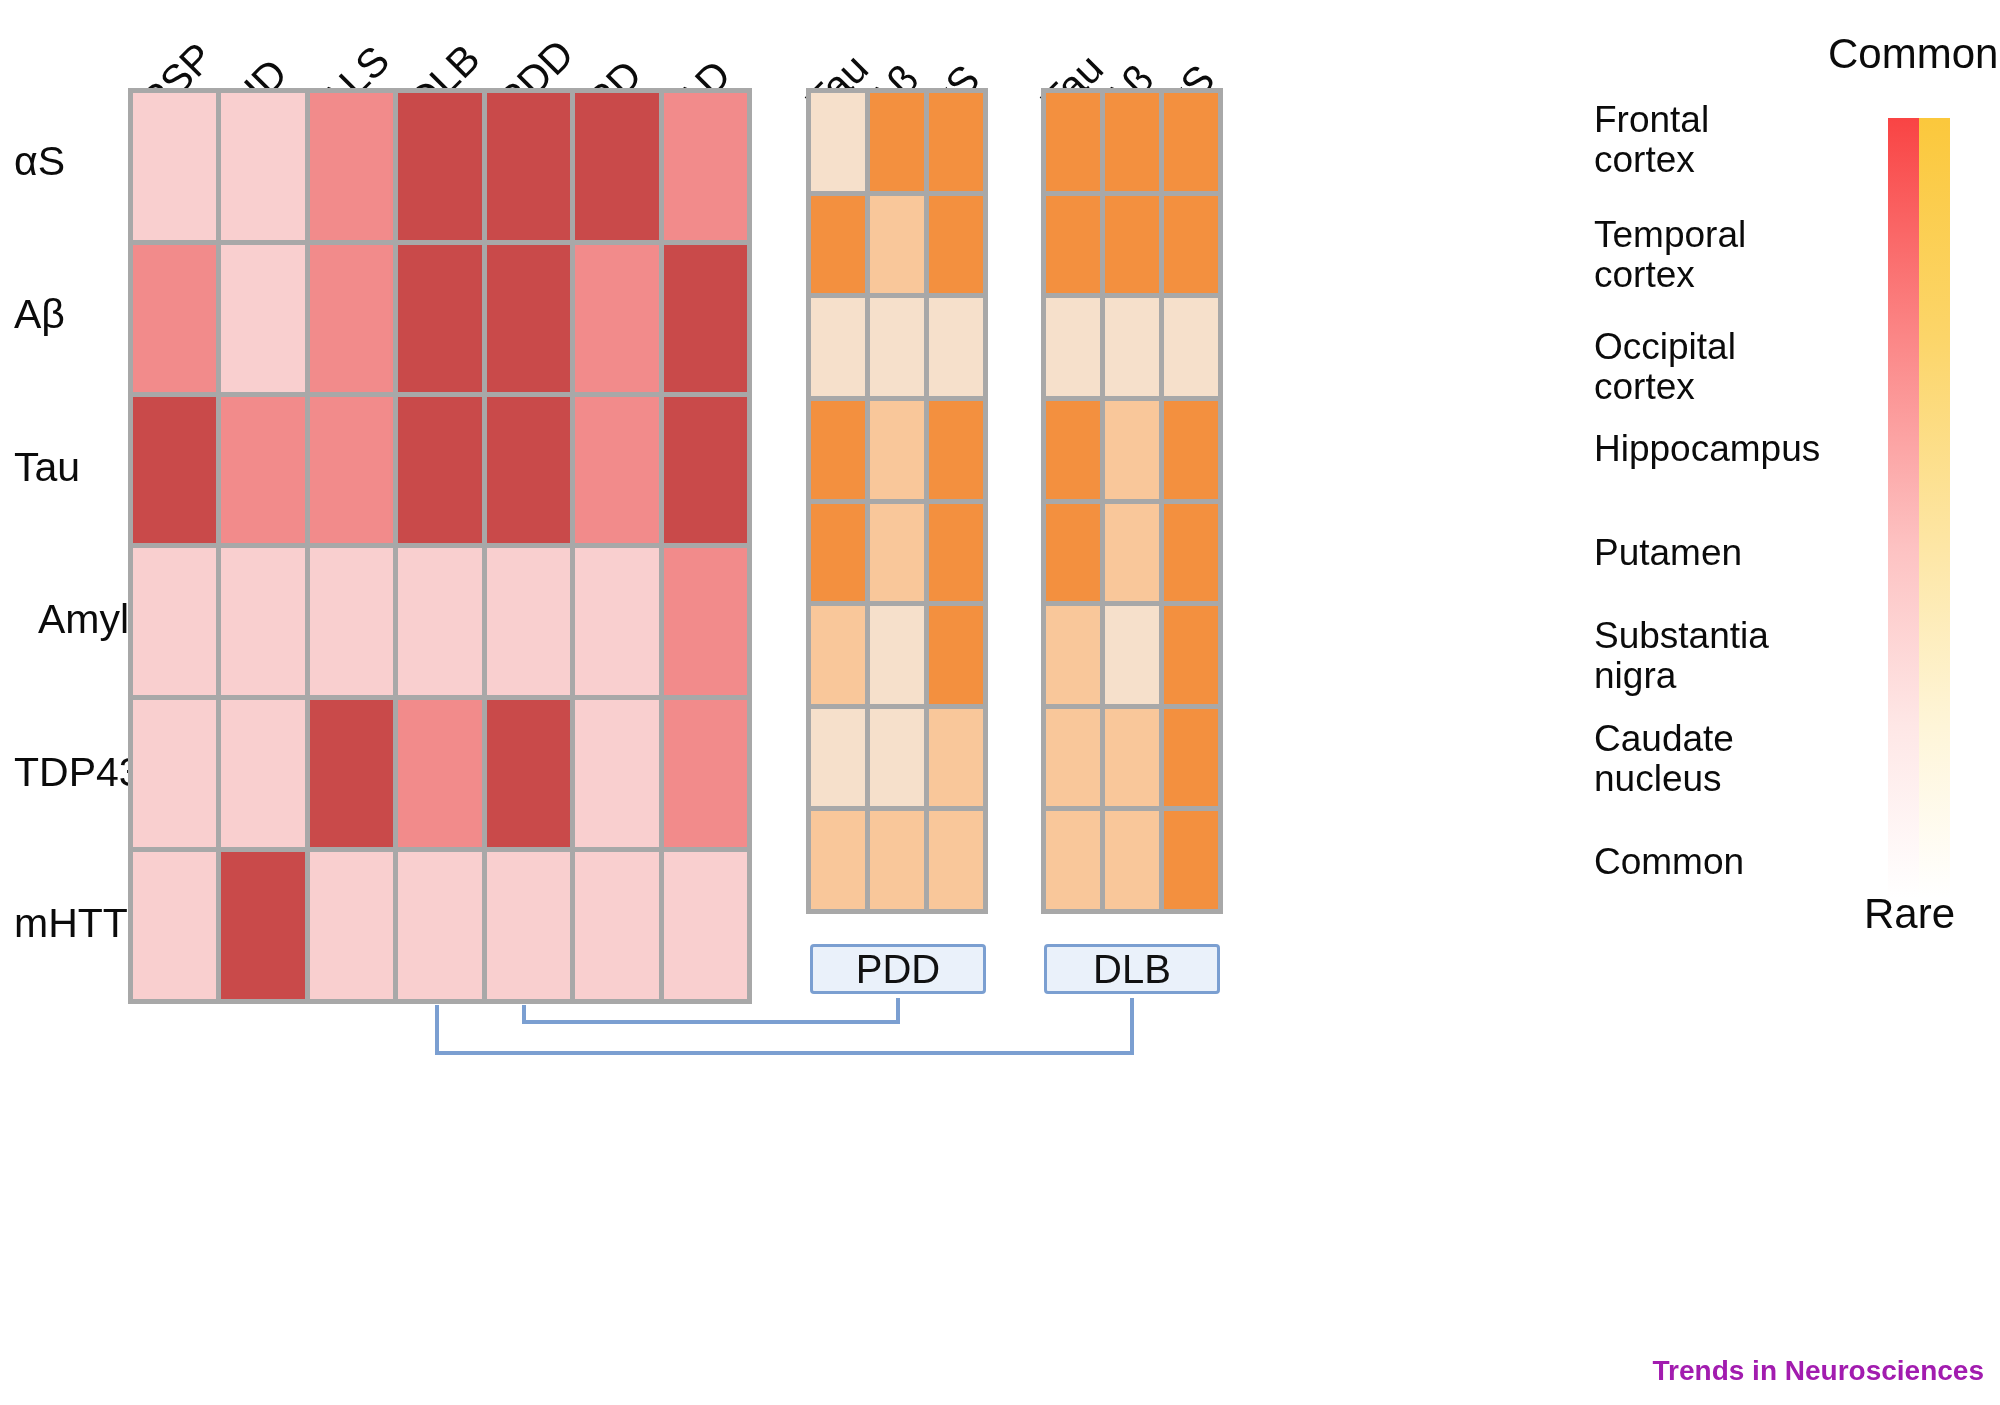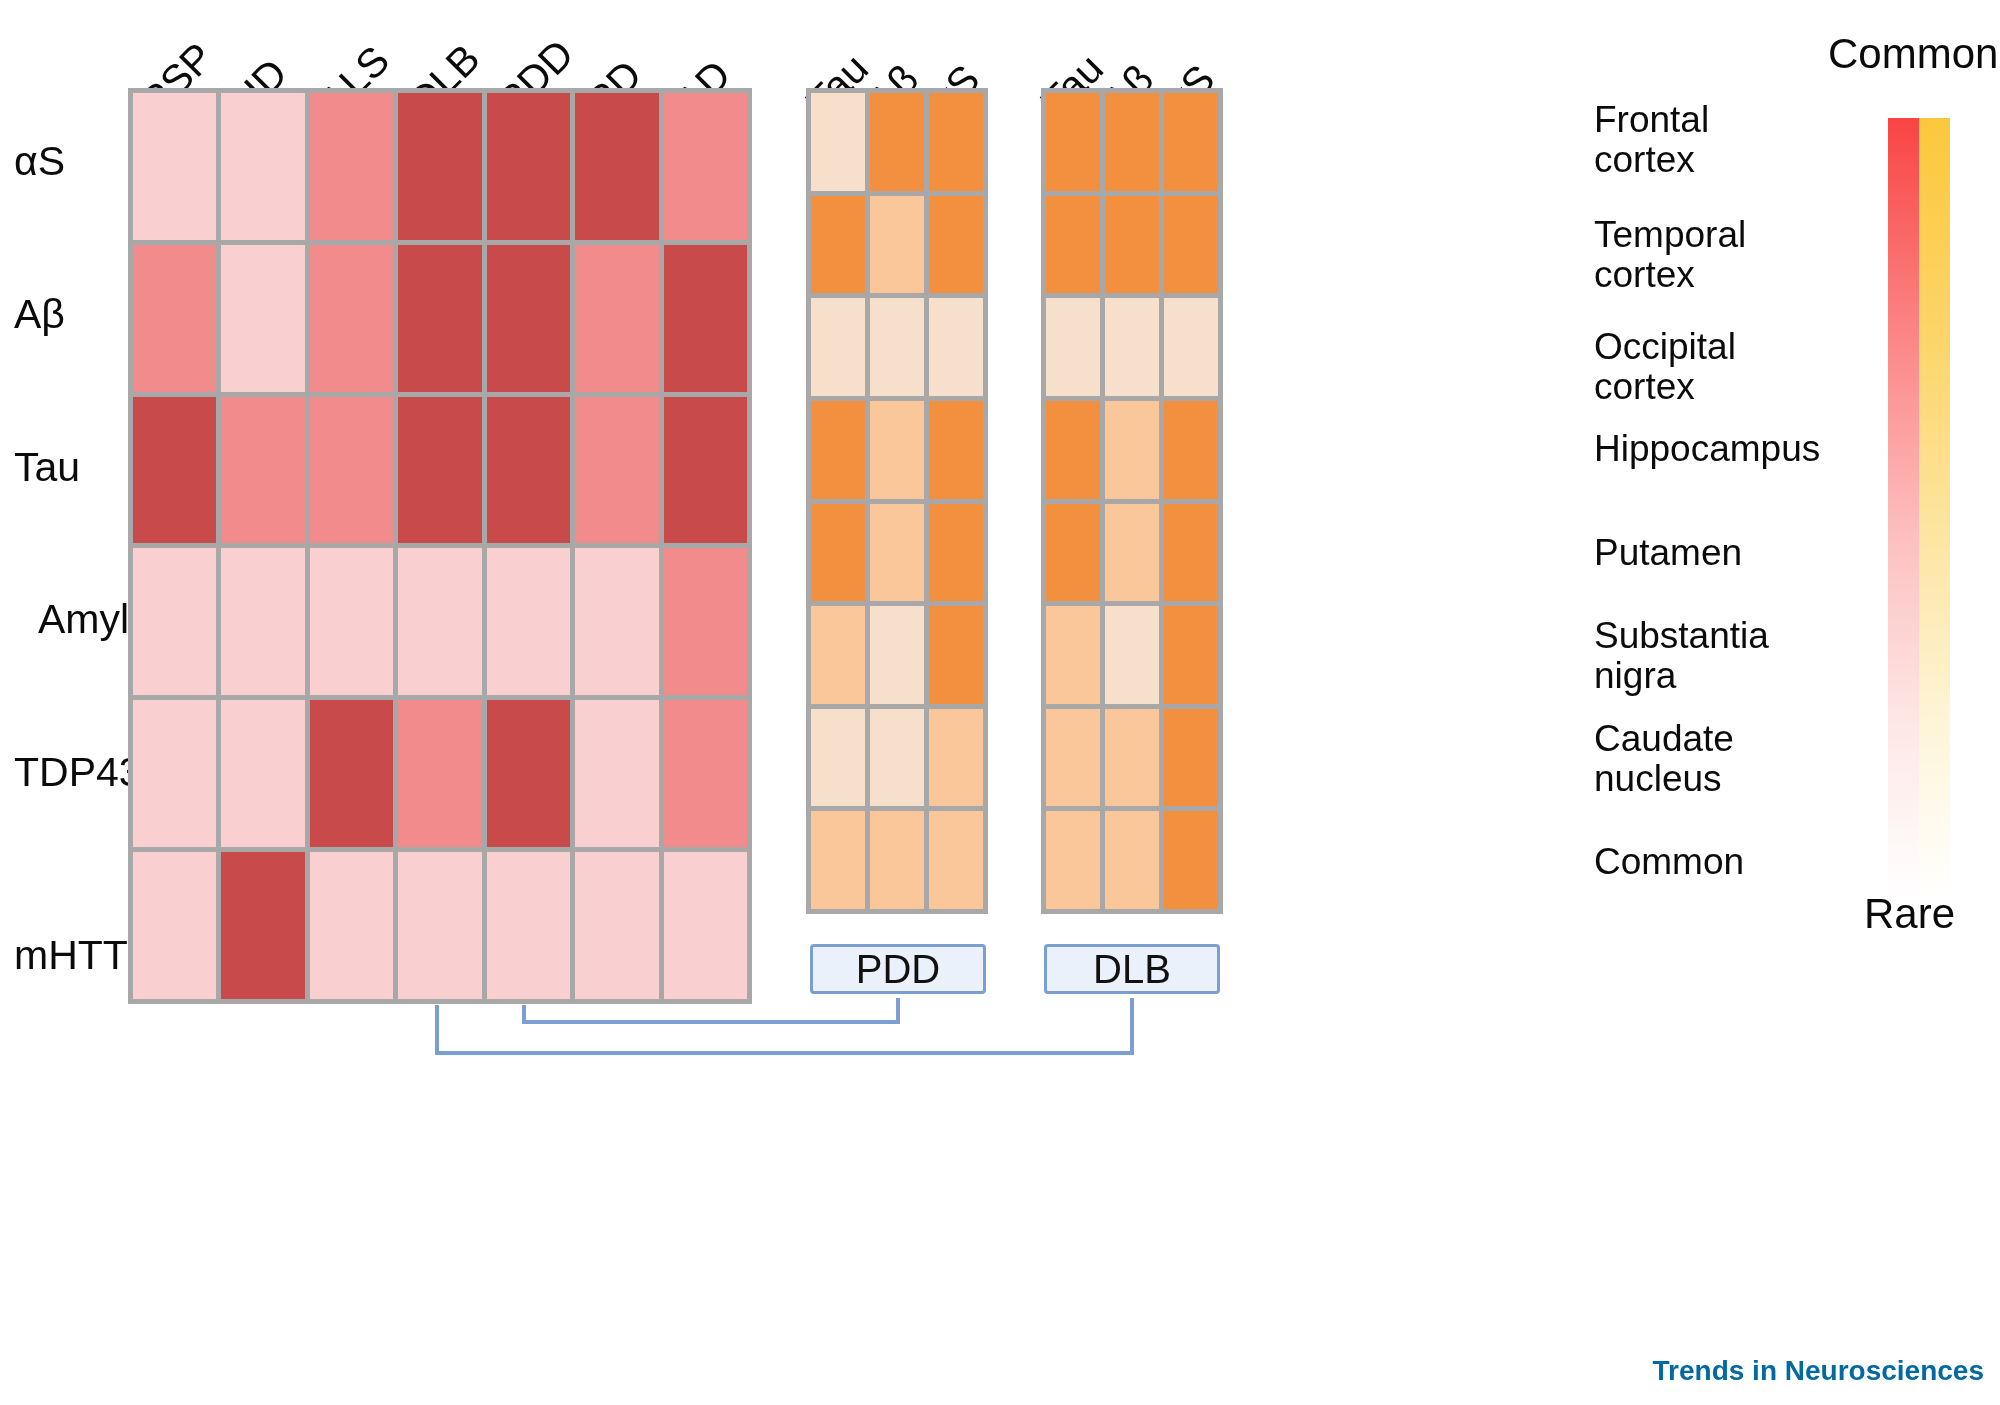--- a/index.html
+++ b/index.html
@@ -91,21 +91,21 @@
     color: #0b0b0b;
     white-space: nowrap;
   }
 
   .footer-credit {
     position: absolute;
     right: 16px;
     bottom: 18px;
     font-size: 28px;
     font-weight: bold;
-    color: #0369a1;
+    color: #a21caf;
     white-space: nowrap;
   }
 
   svg.connectors { position: absolute; left: 0; top: 0; pointer-events: none; }
 </style>
 </head>
 <body>
 
 <div id="page">
 
@@ -130,21 +130,21 @@
       <div class="col-header" style="left: 1127.15px; top: 78px;">Aβ</div>
       <div class="col-header" style="left: 1187.81px; top: 78px;">αS</div>
     </div>
 
   <div id="main-row-labels">
       <div class="row-label-left" style="top: 138.333px;">αS</div>
       <div class="row-label-left" style="top: 291px;">Aβ</div>
       <div class="row-label-left" style="top: 443.667px;">Tau</div>
       <div class="row-label-left" style="top: 596.333px; margin-left: 24px;">Amylin</div>
       <div class="row-label-left" style="top: 749px;">TDP43</div>
-      <div class="row-label-left" style="top: 932px; text-align: center;">mHTT</div>
+      <div class="row-label-left" style="top: 900px; text-align: center;">mHTT</div>
     </div>
 
   <div id="region-row-labels">
       <div class="row-label-right" style="top: 99.625px;">Frontal<br>cortex</div>
       <div class="row-label-right" style="top: 215px;">Temporal<br>cortex</div>
       <div class="row-label-right" style="top: 306.125px; margin-top: 21px;">Occipital<br>cortex</div>
       <div class="row-label-right" style="top: 429.375px;">Hippocampus</div>
       <div class="row-label-right" style="top: 532.625px;">Putamen</div>
       <div class="row-label-right" style="top: 615.875px;">Substantia<br>nigra</div>
       <div class="row-label-right" style="top: 719.125px;">Caudate<br>nucleus</div>

